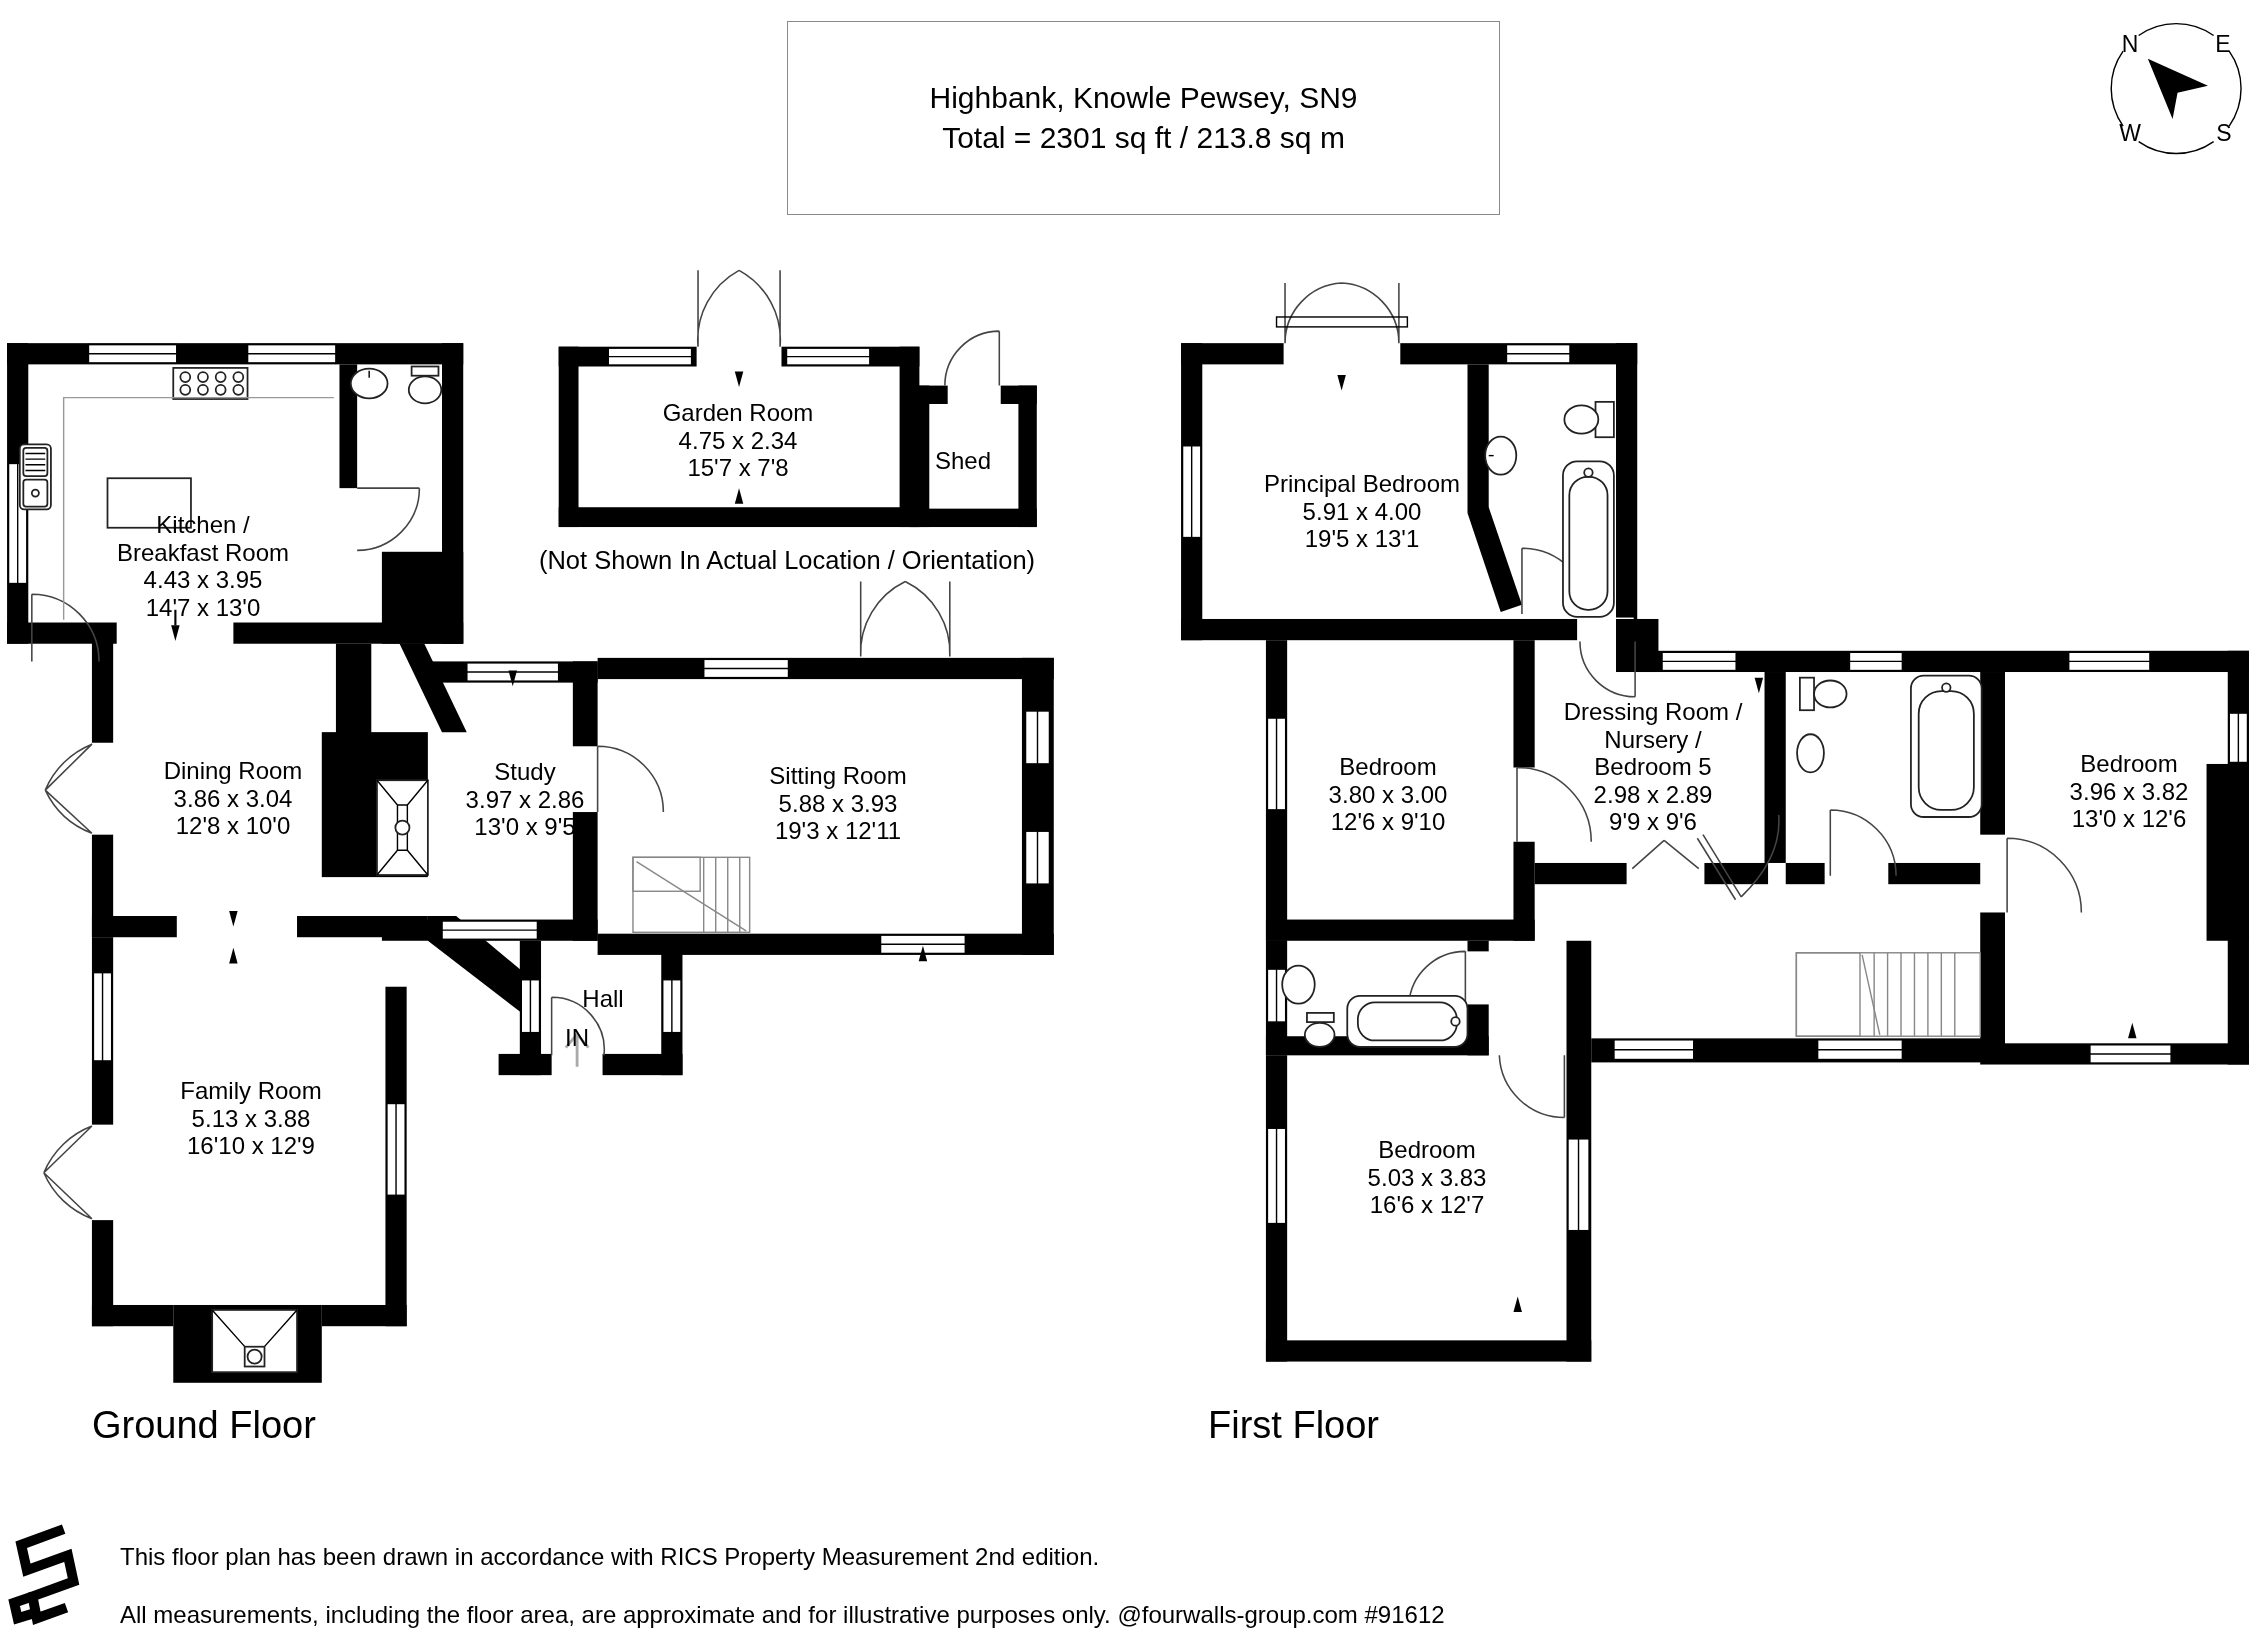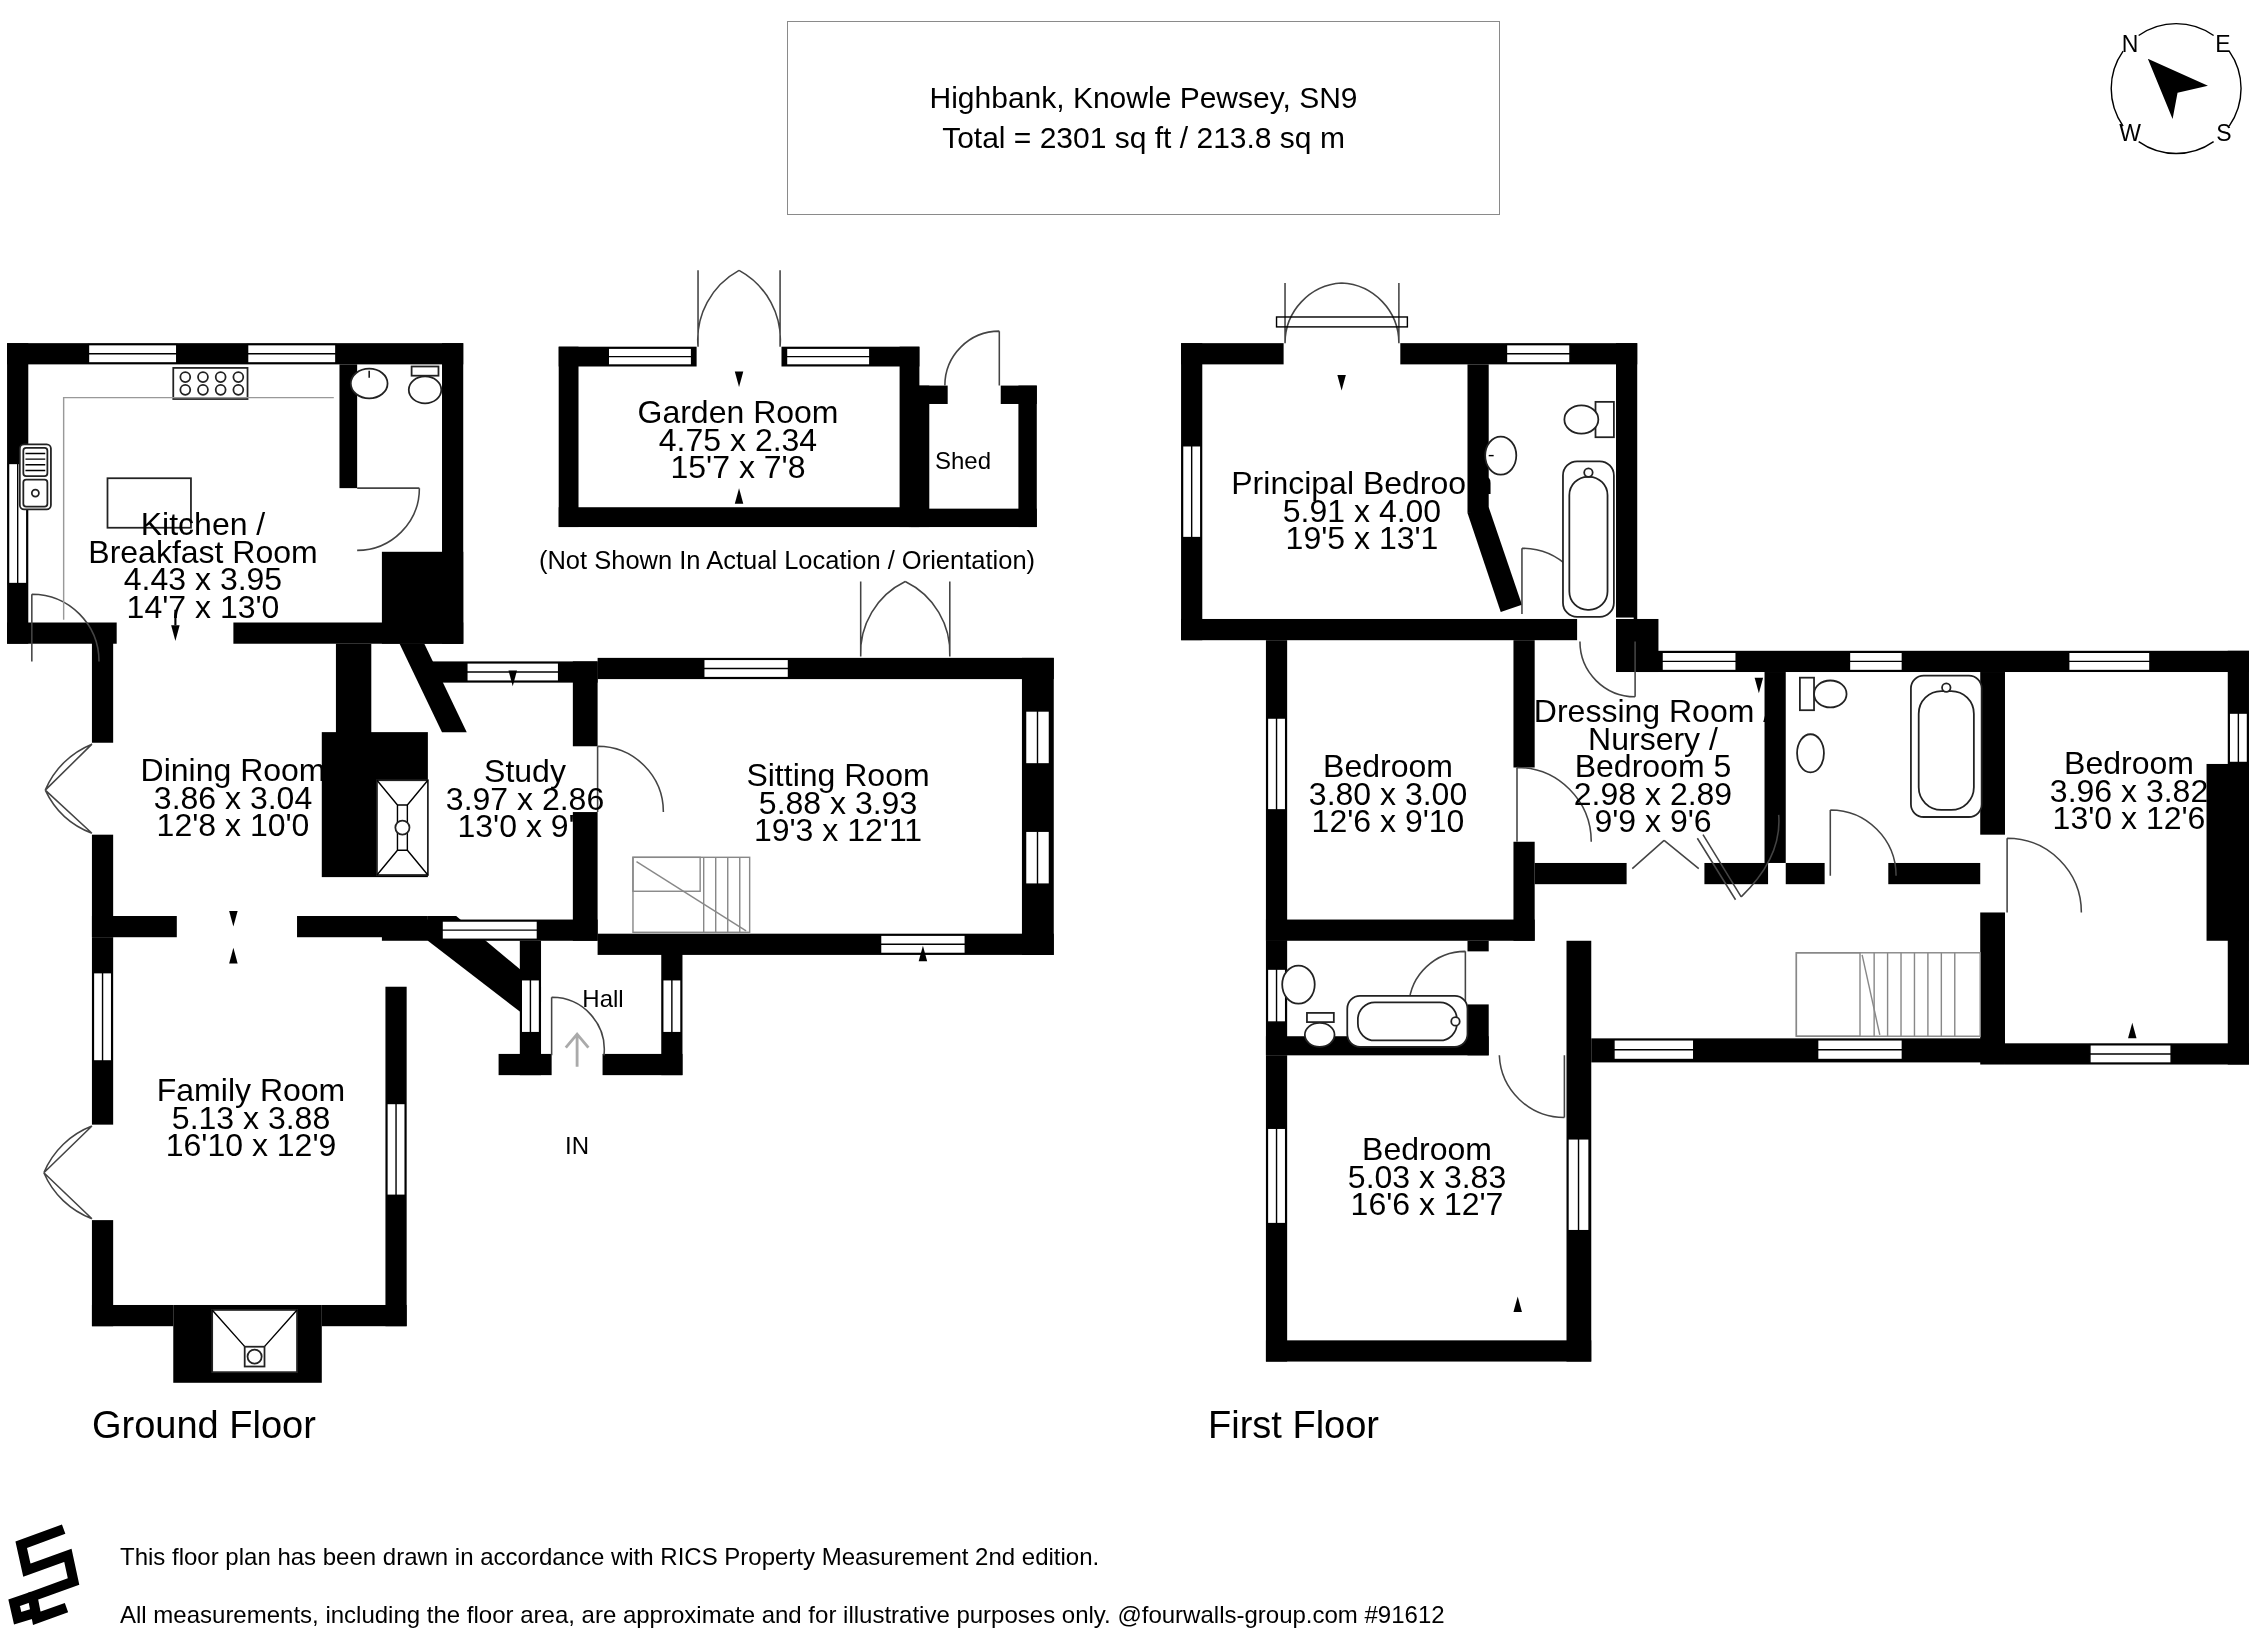--- a/index.html
+++ b/index.html
@@ -7,21 +7,21 @@
   #plan-svg{position:absolute;left:0;top:0;}
   .wall{fill:#000;stroke:none;}
   .thin{stroke:#000;stroke-width:2;fill:none;}
   .fix{stroke:#222;stroke-width:2.5;fill:#fff;}
   .arc{stroke:#444;stroke-width:2.2;fill:none;}
   .stair{stroke:#888;stroke-width:2;fill:none;}
   .counter{stroke:#999;stroke-width:2;fill:none;}
   .win rect{fill:#fff;stroke:#000;stroke-width:2.2;}
   .win line{stroke:#000;stroke-width:2;}
   .room-label{position:absolute;transform:translate(-50%,-50%);text-align:center;
-    font-size:32px;line-height:27.6px;white-space:nowrap;}
+    font-size:24px;line-height:27.6px;white-space:nowrap;}
   .single-label{position:absolute;transform:translate(-50%,-50%);font-size:24px;white-space:nowrap;}
   #title-box{position:absolute;left:787px;top:21px;width:711px;height:192px;
     border:1.4px solid #8a8a8a;display:flex;flex-direction:column;justify-content:center;
     align-items:center;text-align:center;font-size:30px;line-height:40px;}
   .compass-letter{position:absolute;transform:translate(-50%,-50%);font-size:23px;}
   .floor-label{position:absolute;font-size:38px;}
   .footer-line{position:absolute;left:120px;font-size:24px;}
   #note-label{font-size:25.5px;}
 </style>
 </head>
@@ -438,21 +438,21 @@
   <div>Sitting Room</div>
   <div>5.88 x 3.93</div>
   <div>19'3 x 12'11</div>
 </div>
 <div class="room-label" style="left:251px;top:1118px">
   <div>Family Room</div>
   <div>5.13 x 3.88</div>
   <div>16'10 x 12'9</div>
 </div>
 <div class="single-label" style="left:603px;top:999px">Hall</div>
-<div class="single-label" style="left:577px;top:1146px">IN</div>
+<div class="single-label" style="left:577px;top:1038px">IN</div>
 
 <div class="room-label" style="left:738px;top:440px">
   <div>Garden Room</div>
   <div>4.75 x 2.34</div>
   <div>15'7 x 7'8</div>
 </div>
 <div class="single-label" style="left:963px;top:461px">Shed</div>
 <div class="single-label" id="note-label" style="left:787px;top:560px">(Not Shown In Actual Location / Orientation)</div>
 
 <div class="room-label" style="left:1362px;top:511px">

